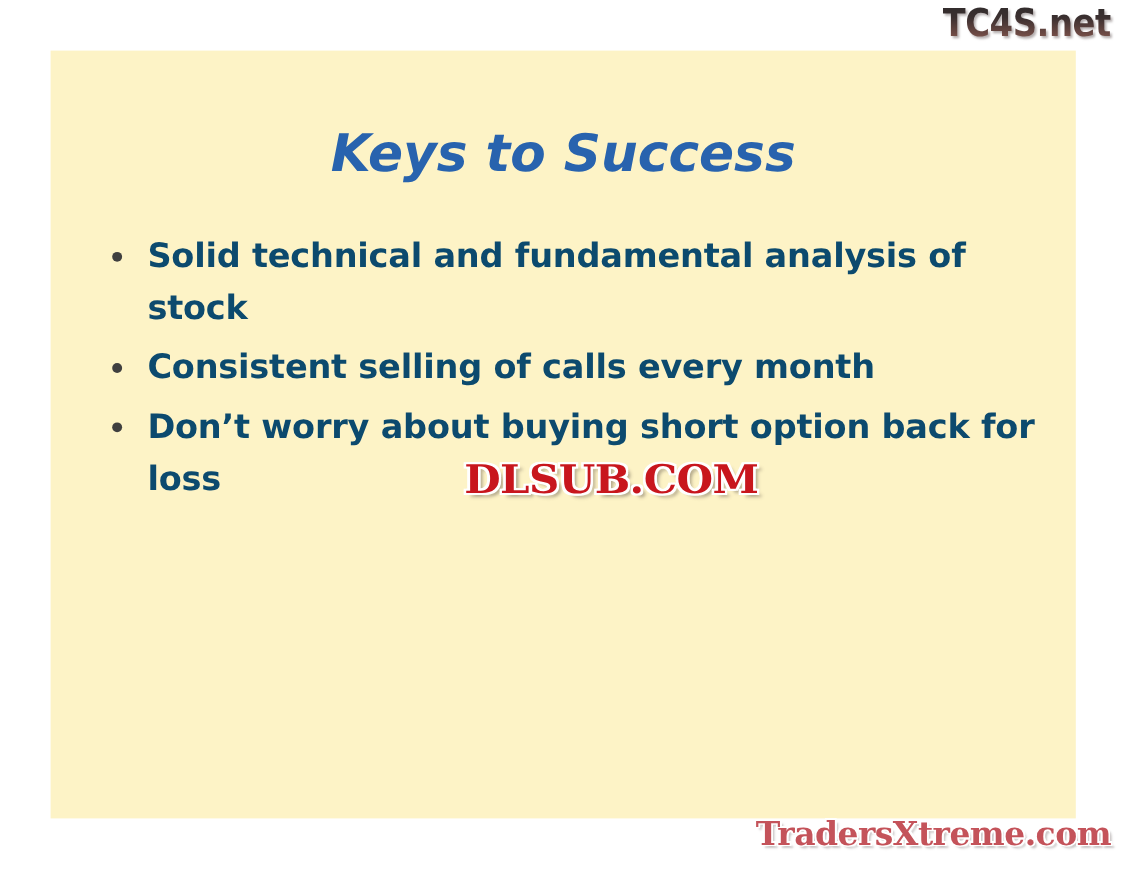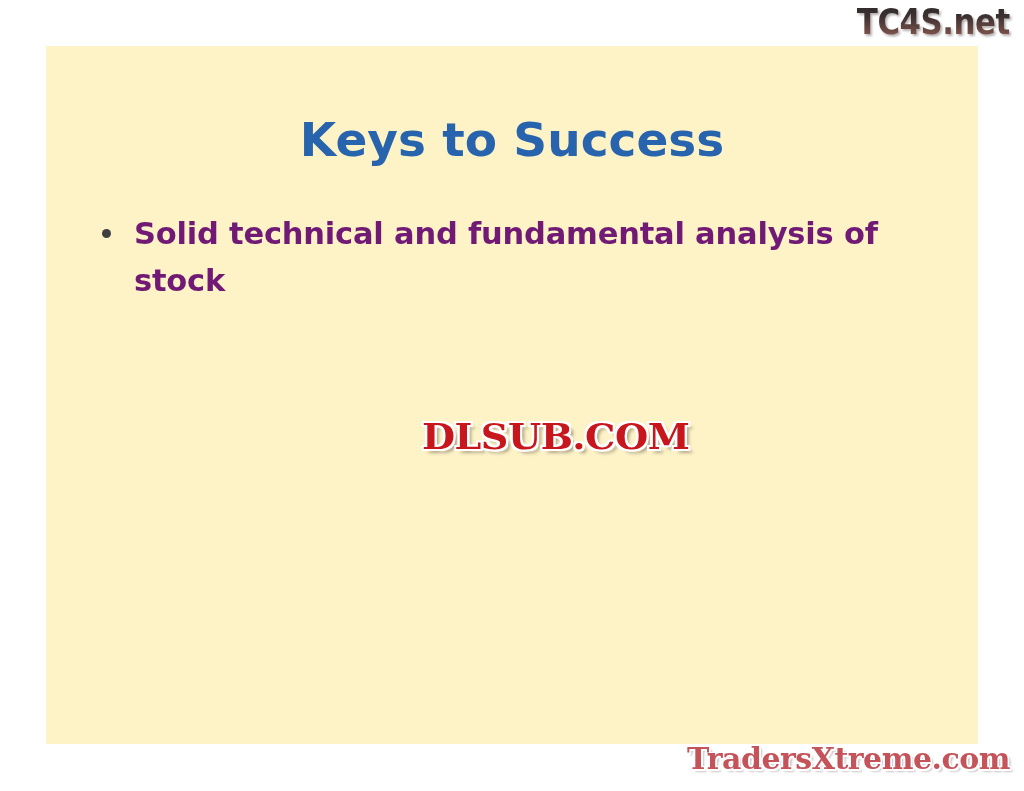--- a/index.html
+++ b/index.html
@@ -52,41 +52,42 @@
     left: 0;
     top: 68px;
     width: 932px;
     text-align: center;
     font-family: "DejaVu Sans", sans-serif;
     font-weight: bold;
     font-size: 47px;
     line-height: 52px;
     color: #2863ae;
     letter-spacing: 0px;
+    font-style: italic;
   }
 
   #bullet-list {
     position: absolute;
     left: 44px;
     top: 164px;
     width: 860px;
     margin: 0;
     padding: 0;
     list-style: none;
   }
 
   .bullet-item {
     position: relative;
     padding-left: 44px;
     margin-bottom: 7px;
     font-family: "DejaVu Sans", sans-serif;
     font-weight: bold;
     font-size: 30.5px;
     line-height: 47px;
-    color: #701a75;
+    color: #0c4a6e;
     letter-spacing: -0.2px;
   }
   .bullet-item .bullet-dot {
     position: absolute;
     left: 12px;
     top: 19px;
     width: 9px;
     height: 9px;
     border-radius: 50%;
     background: #3f3f3f;
@@ -155,22 +156,30 @@
 
   <div id="slide-title">Keys to Success</div>
 
   <ul id="bullet-list">
 
     <li class="bullet-item">
       <span class="bullet-dot"></span>
       <span class="bullet-text">Solid technical and fundamental analysis of stock</span>
     </li>
 
+    <li class="bullet-item">
+      <span class="bullet-dot"></span>
+      <span class="bullet-text">Consistent selling of calls every month</span>
+    </li>
 
 
+    <li class="bullet-item">
+      <span class="bullet-dot"></span>
+      <span class="bullet-text">Don’t worry about buying short option back for loss</span>
+    </li>
 
   </ul>
 
   <div id="watermark">DLSUB.COM</div>
 
 </div>
 
 <div id="brand-footer">TradersXtreme.com</div>
 
 </body></html>

